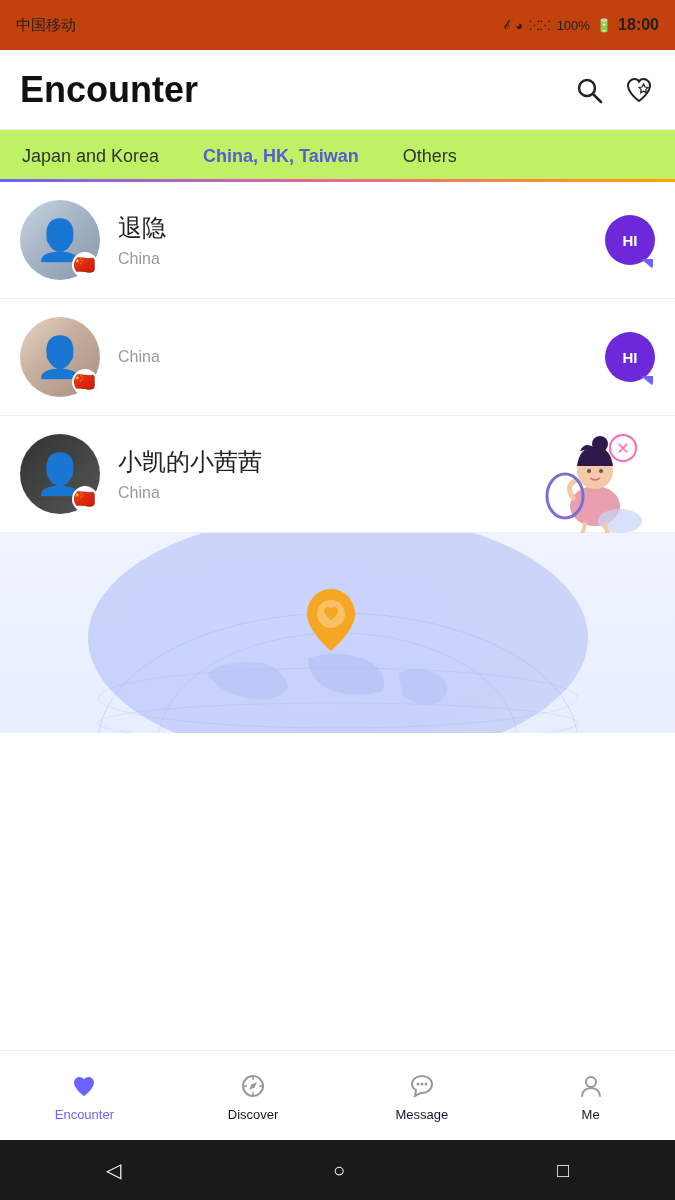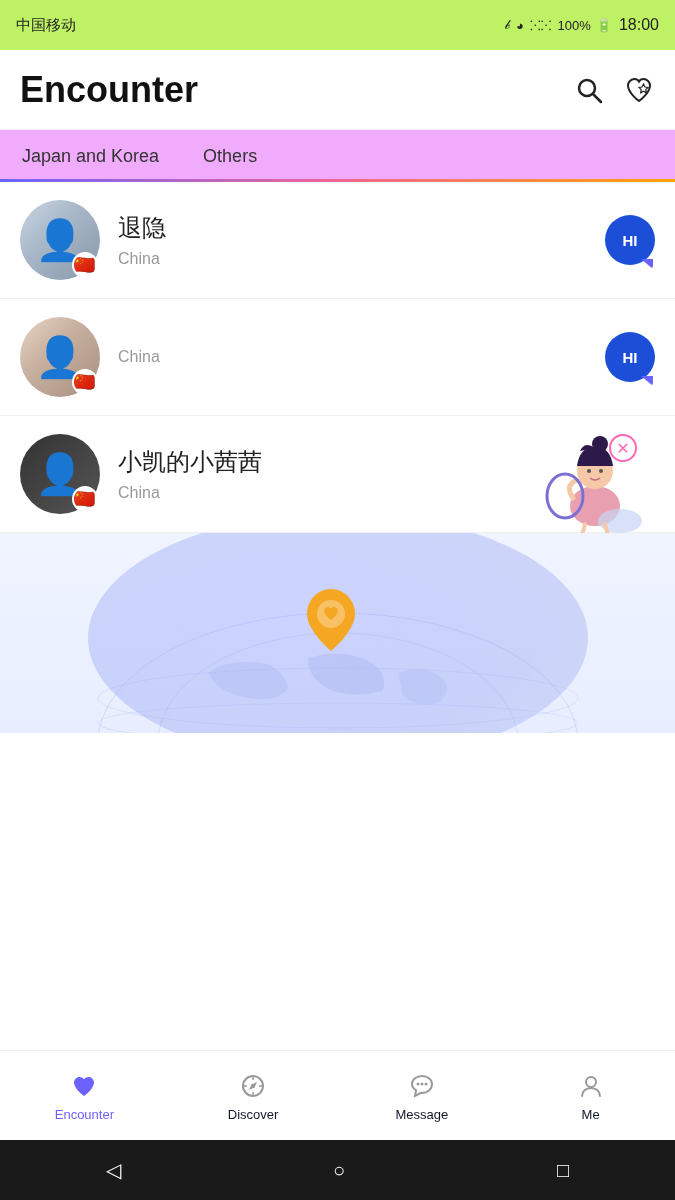--- a/index.html
+++ b/index.html
@@ -8,31 +8,31 @@
       height: 1200px;
       font-family: -apple-system, 'PingFang SC', 'Microsoft YaHei', sans-serif;
       background: #fff;
       overflow: hidden;
       position: relative;
     }
 
     
     .status-bar {
       height: 50px;
-      background: #bef264;
+      background: #c2410c;
       display: flex;
       align-items: center;
       justify-content: space-between;
       padding: 0 16px;
       font-size: 14px;
       color: #222;
     }
     .status-left { font-size: 15px; font-weight: 500; }
     .status-icons { display: flex; align-items: center; gap: 6px; font-size: 13px; }
-    .status-time { font-size: 16px; font-weight: 400; }
+    .status-time { font-size: 16px; font-weight: 700; }
 
     
     .header {
       height: 80px;
       background: #fff;
       display: flex;
       align-items: center;
       justify-content: space-between;
       padding: 0 20px;
       border-bottom: 1px solid #eee;
@@ -47,21 +47,21 @@
       width: 32px;
       height: 32px;
       cursor: pointer;
     }
 
     
     .tab-nav {
       display: flex;
       align-items: center;
       height: 52px;
-      background: #f0abfc;
+      background: #bef264;
       border-bottom: none;
       position: relative;
       overflow: hidden;
     }
     .tab-item {
       padding: 0 22px;
       height: 100%;
       display: flex;
       align-items: center;
       font-size: 18px;
@@ -174,21 +174,21 @@
     }
     .user-location {
       font-size: 16px;
       color: #999;
     }
 
     .hi-btn {
       width: 50px;
       height: 50px;
       border-radius: 50%;
-      background: #1d4ed8;
+      background: #6d28d9;
       display: flex;
       align-items: center;
       justify-content: center;
       color: #fff;
       font-size: 15px;
       font-weight: 600;
       cursor: pointer;
       flex-shrink: 0;
       position: relative;
     }
@@ -346,20 +346,23 @@
         <path d="M16 27 C16 27 5 19 5 11.5 C5 8 8 5 11.5 5 C13.5 5 15.2 6 16 7.5 C16.8 6 18.5 5 20.5 5 C24 5 27 8 27 11.5 C27 19 16 27 16 27Z" stroke="#222" stroke-width="2" fill="none"></path>
         <path d="M20.5 10 L22 13 L25 13.5 L22.8 15.7 L23.3 18.8 L20.5 17.2 L17.7 18.8 L18.2 15.7 L16 13.5 L19 13 Z" stroke="#222" stroke-width="1.2" fill="none"></path>
       </svg>
     </div>
   </div>
 </div>
 
 <div class="tab-nav">
   <div class="tab-item">
     <span>Japan and Korea</span>
+  </div>
+  <div class="tab-item active">
+    <span>China, HK, Taiwan</span>
   </div>
   <div class="tab-item">
     <span>Others</span>
   </div>
   <div class="tab-indicator-bar"></div>
 </div>
 
 <div class="user-list">
 
   <div class="user-item">

